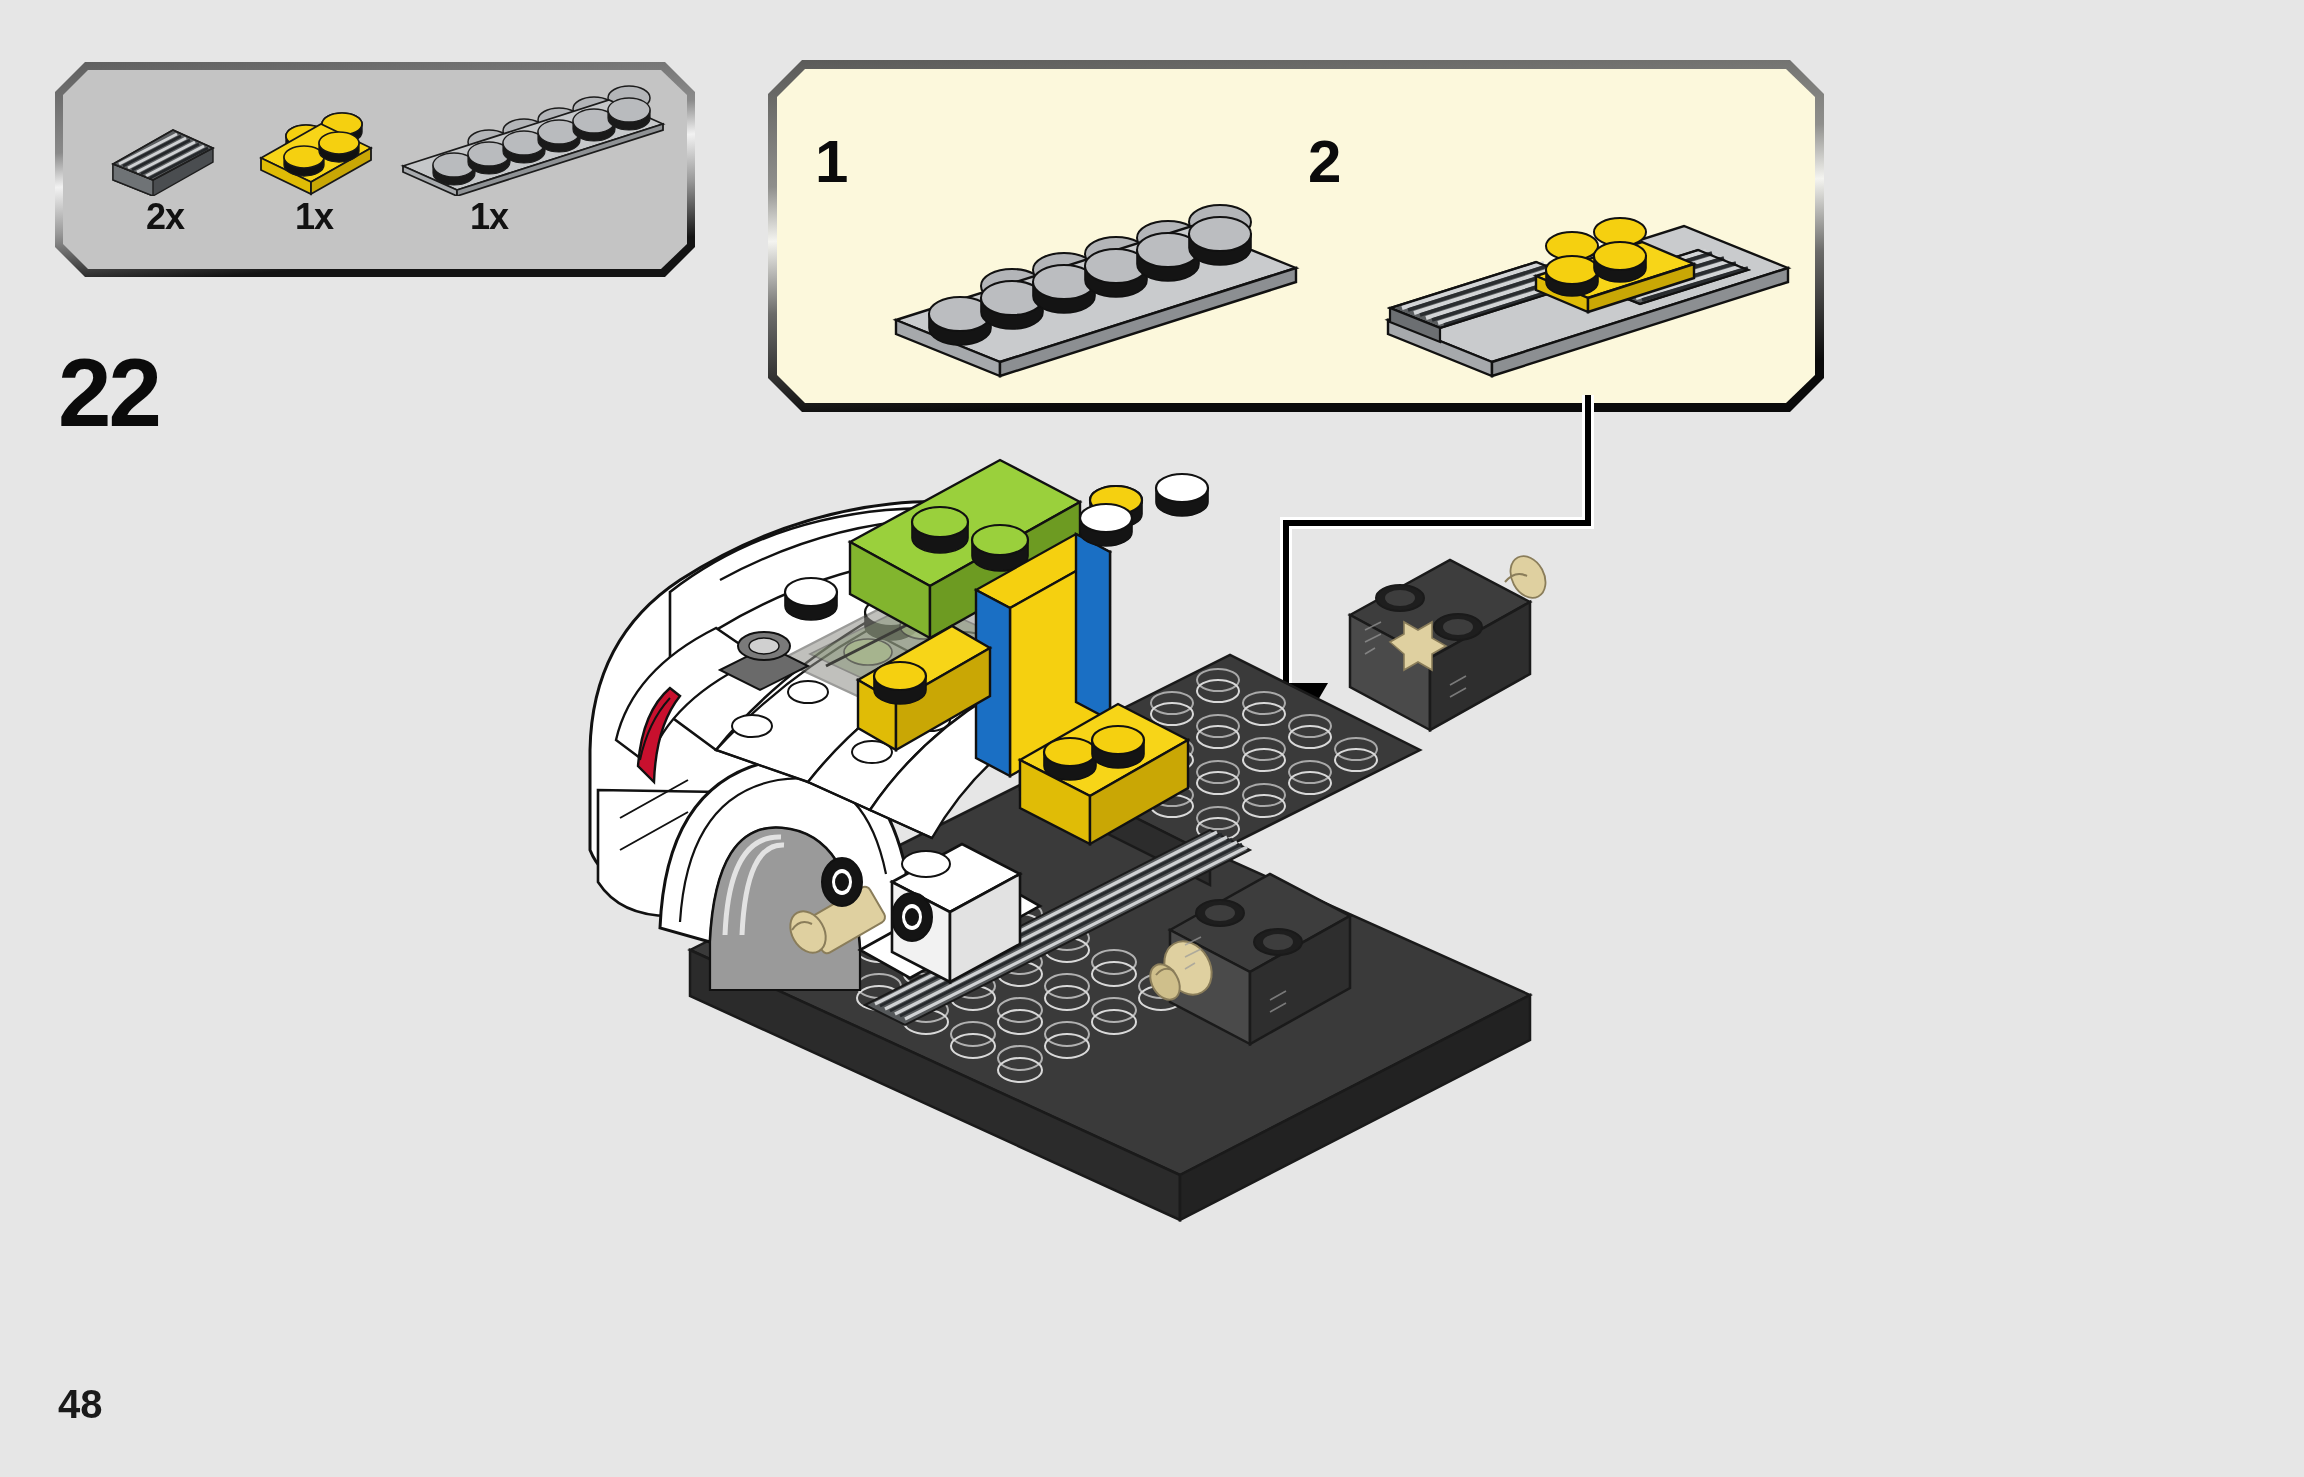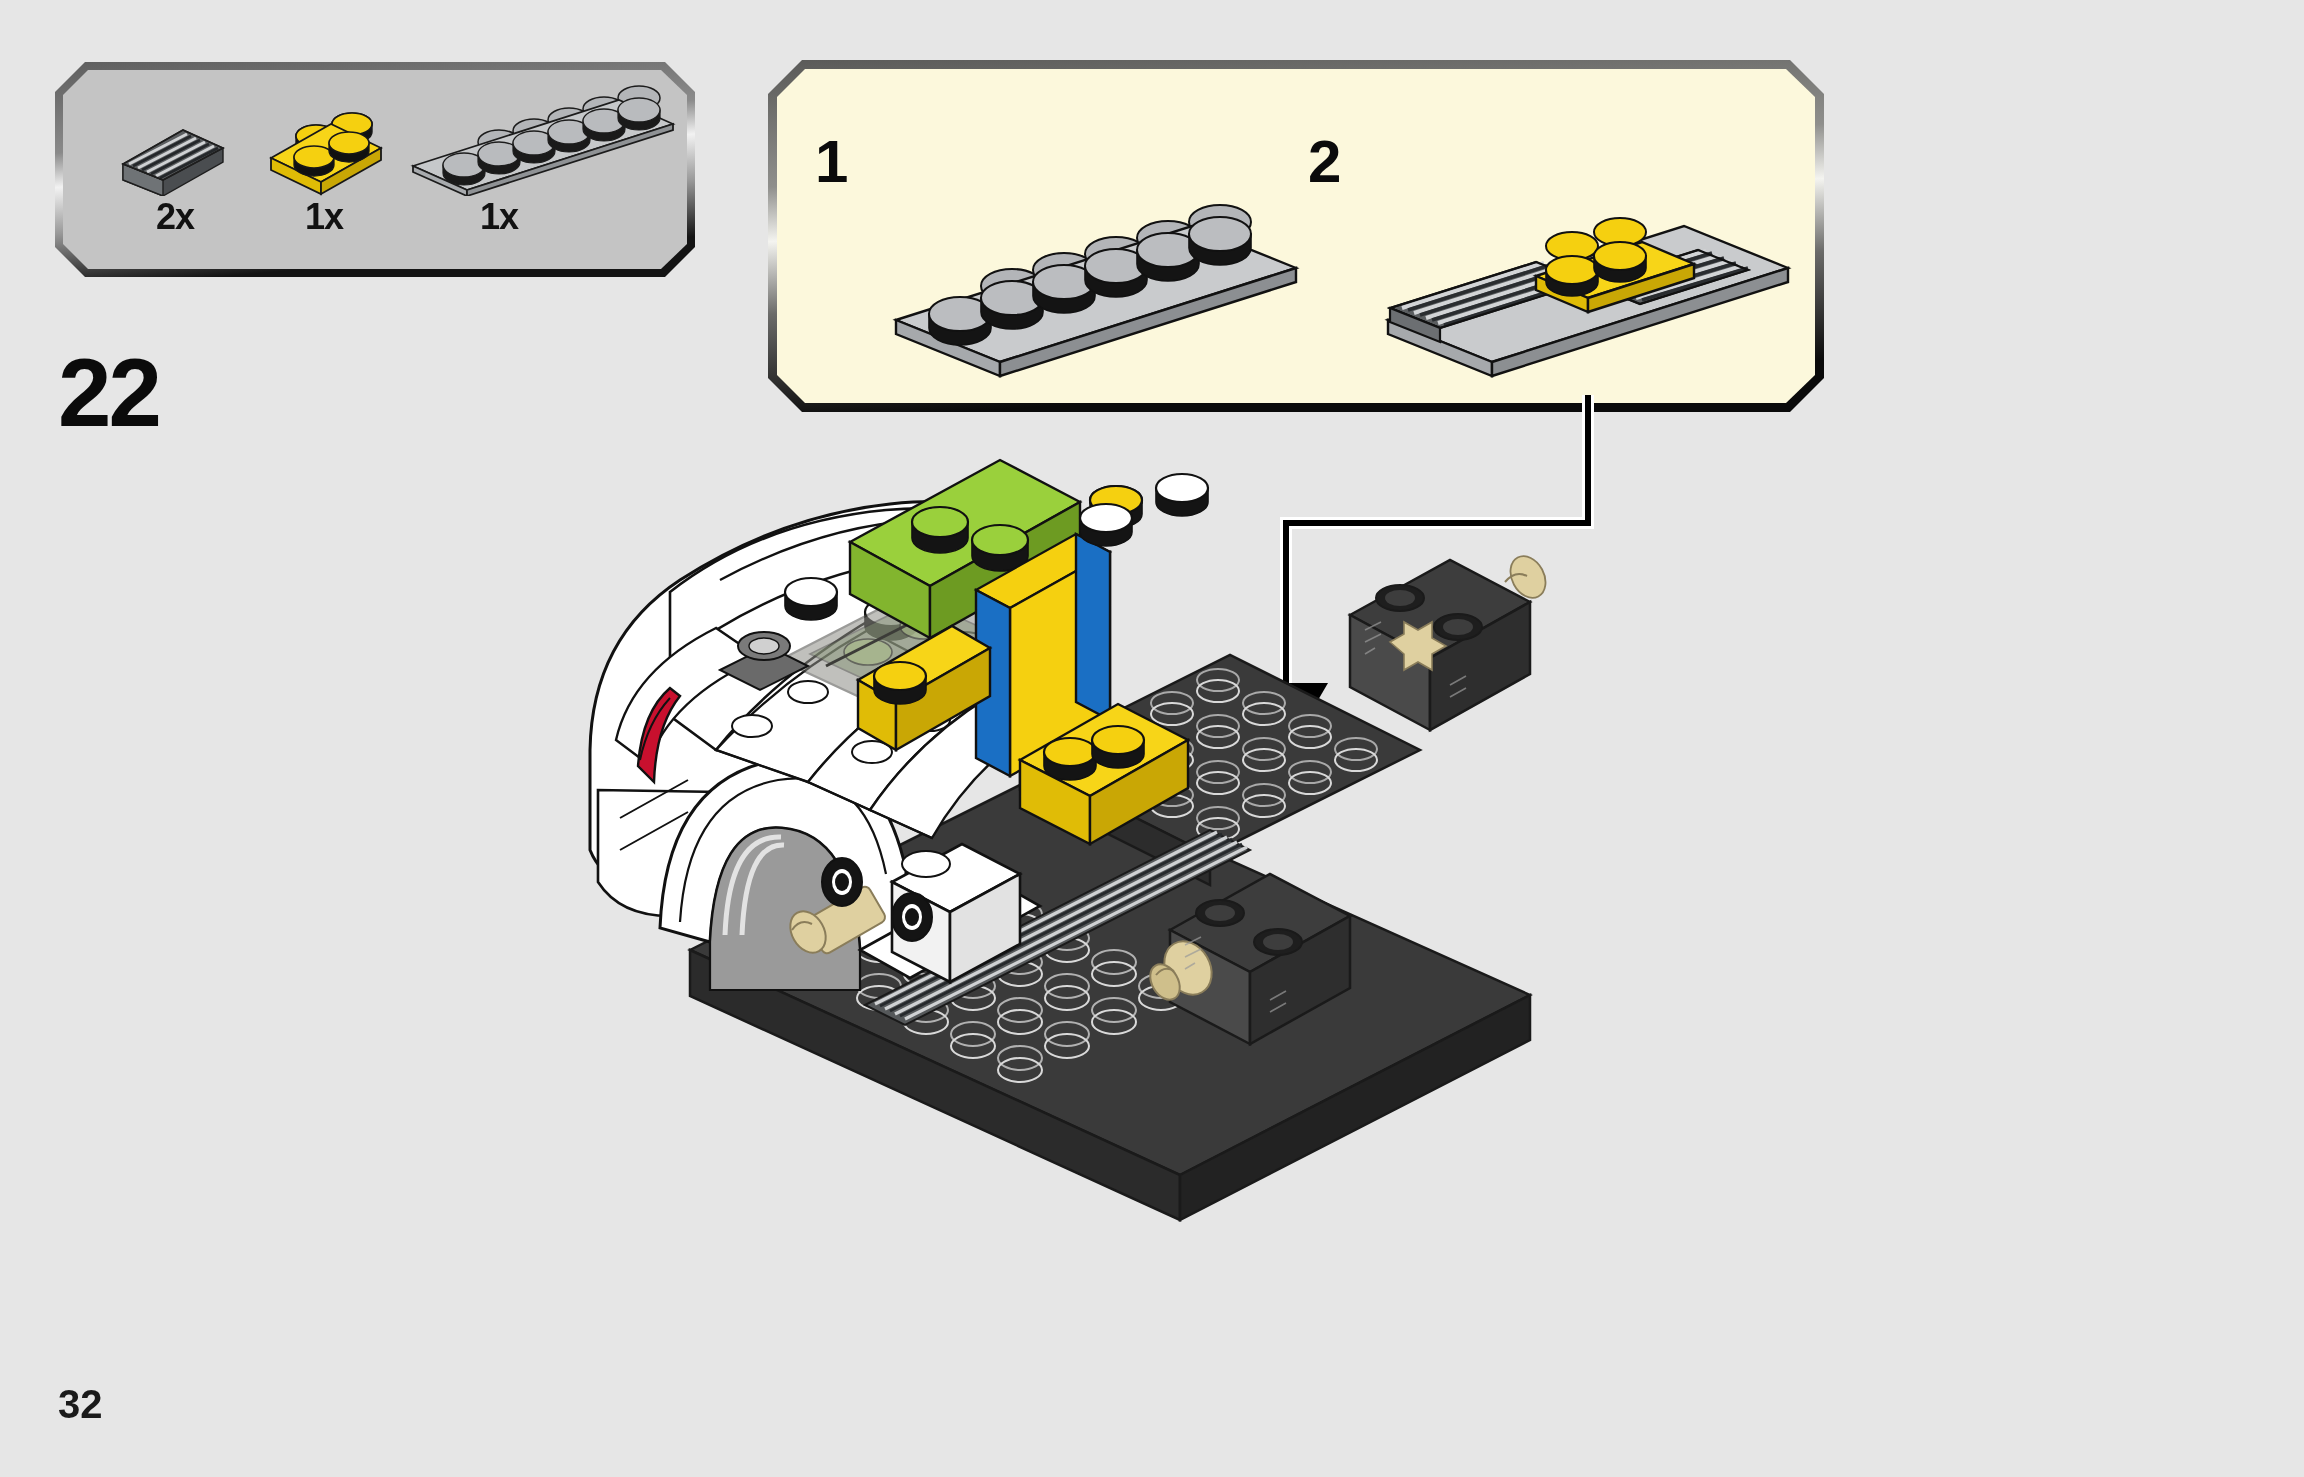--- a/index.html
+++ b/index.html
@@ -25,21 +25,21 @@
     height: 215px;
   }
   .bevel-box {
     position: absolute;
     inset: 0;
   }
   .bevel-box svg { display: block; width: 100%; height: 100%; overflow: visible;}
 
   .parts-row {
     position: absolute;
-    left: 12px; top: 0;
+    left: 2px; top: 0;
     width: 100%; height: 100%;
   }
   .part-cell {
     position: absolute;
     text-align: center;
   }
   .part-count {
     font-size: 36px;
     font-weight: bold;
     color: #111;
@@ -655,13 +655,13 @@
       <g>
         <path d="M560,88 L560,102 A26,14 0 0 0 612,102 L612,88 Z" fill="#141414" stroke="#111" stroke-width="1.6"></path>
         <ellipse cx="586" cy="88" rx="26" ry="14" fill="#ffffff" stroke="#111" stroke-width="2.2"></ellipse>
         <path d="M636,58 L636,72 A26,14 0 0 0 688,72 L688,58 Z" fill="#141414" stroke="#111" stroke-width="1.6"></path>
         <ellipse cx="662" cy="58" rx="26" ry="14" fill="#ffffff" stroke="#111" stroke-width="2.2"></ellipse>
       </g>
     </g>
   </svg>
 </div>
 
-<div id="page-number">32</div>
+<div id="page-number">48</div>
 
 </body></html>

